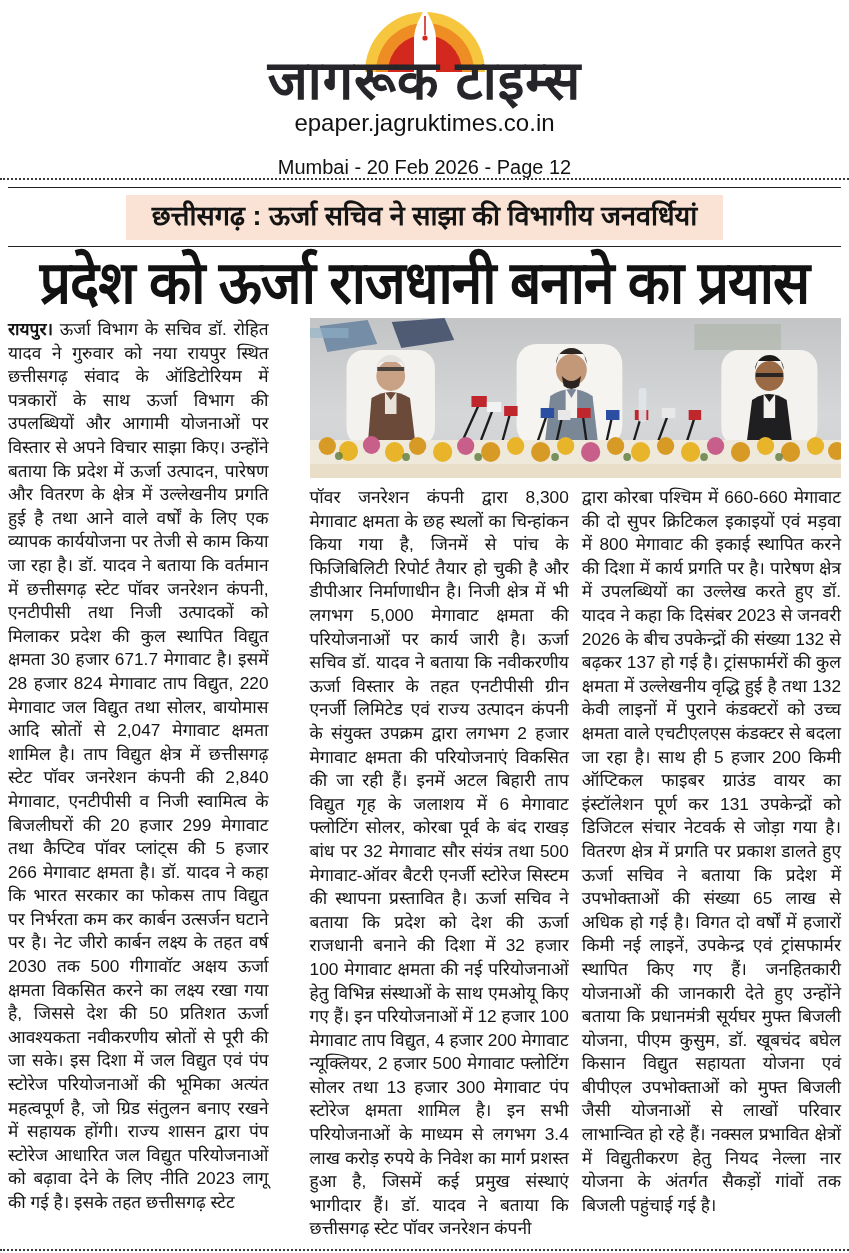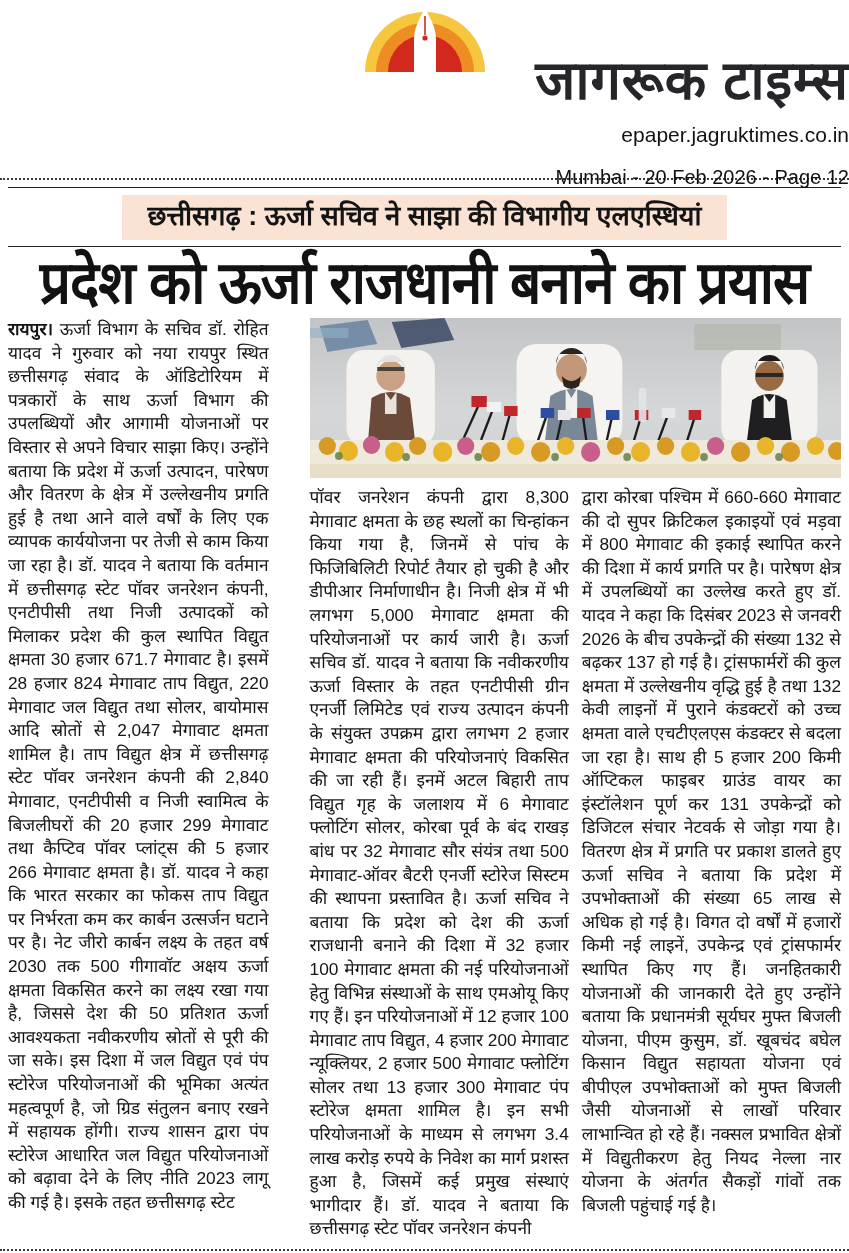--- a/index.html
+++ b/index.html
@@ -7,28 +7,28 @@
   body {
     font-family: "Liberation Sans", "DejaVu Sans", sans-serif;
     color:#1a1a1a;
   }
   .page {
     width:849px; height:1253px; overflow:hidden;
     position:relative; background:#fff; margin:0 auto;
   }
 
   
-  .masthead { position:relative; text-align:right; padding-top:6px; height:178px; }
+  .masthead { position:relative; text-align:center; padding-top:6px; height:178px; }
   .emblem { position:absolute; top:6px; left:50%; transform:translateX(-50%); z-index:0; }
   .masthead-title {
     position:relative; z-index:1; margin-top:46px;
     font-size:54px; font-weight:700; color:#26262a; letter-spacing:1px;
     line-height:1.05;
   }
-  .masthead-site  { margin-top:14px; font-size:21px; color:#121212; }
+  .masthead-site  { margin-top:0; font-size:24px; color:#121212; }
   .masthead-edition { margin-top:19px; font-size:20px; color:#121212; }
 
   
   .rule-dotted { border-top:2px dotted #3a3a3a; margin:0; }
   .rule-solid  { border-top:1.6px solid #222; margin:0 8px; }
   .rule-dotted-bottom { position:absolute; left:0; right:0; bottom:2px; border-top:2px dotted #3a3a3a; }
 
   
   .kicker-wrap { text-align:center; padding:7px 0 6px 0; }
   .kicker {
@@ -72,21 +72,21 @@
     <h1 class="masthead-title">जागरूक टाइम्स</h1>
     <div class="masthead-site">epaper.jagruktimes.co.in</div>
     <div class="masthead-edition">Mumbai - 20 Feb 2026 - Page 12</div>
   </header>
 
   <div class="rule-dotted"></div>
   <div style="height:7px"></div>
   <div class="rule-solid"></div>
 
   <div class="kicker-wrap">
-    <div class="kicker" style="background: rgb(250, 227, 212);">छत्तीसगढ़ : ऊर्जा सचिव ने साझा की विभागीय एलएस्धियां</div>
+    <div class="kicker" style="background: rgb(250, 227, 212);">छत्तीसगढ़ : ऊर्जा सचिव ने साझा की विभागीय जनवर्धियां</div>
   </div>
   <div class="rule-solid"></div>
 
   <h2 class="headline">प्रदेश को ऊर्जा राजधानी बनाने का प्रयास</h2>
 
   <div class="article-body">
 
     <div class="col">
       <p><span class="dateline">रायपुर।</span>
          <span>ऊर्जा विभाग के सचिव डॉ. रोहित यादव ने गुरुवार को नया रायपुर स्थित छत्तीसगढ़ संवाद के ऑडिटोरियम में पत्रकारों के साथ ऊर्जा विभाग की उपलब्धियों और आगामी योजनाओं पर विस्तार से अपने विचार साझा किए। उन्होंने बताया कि प्रदेश में ऊर्जा उत्पादन, पारेषण और वितरण के क्षेत्र में उल्लेखनीय प्रगति हुई है तथा आने वाले वर्षों के लिए एक व्यापक कार्ययोजना पर तेजी से काम किया जा रहा है। डॉ. यादव ने बताया कि वर्तमान में छत्तीसगढ़ स्टेट पॉवर जनरेशन कंपनी, एनटीपीसी तथा निजी उत्पादकों को मिलाकर प्रदेश की कुल स्थापित विद्युत क्षमता 30 हजार 671.7 मेगावाट है। इसमें 28 हजार 824 मेगावाट ताप विद्युत, 220 मेगावाट जल विद्युत तथा सोलर, बायोमास आदि स्रोतों से 2,047 मेगावाट क्षमता शामिल है। ताप विद्युत क्षेत्र में छत्तीसगढ़ स्टेट पॉवर जनरेशन कंपनी की 2,840 मेगावाट, एनटीपीसी व निजी स्वामित्व के बिजलीघरों की 20 हजार 299 मेगावाट तथा कैप्टिव पॉवर प्लांट्स की 5 हजार 266 मेगावाट क्षमता है। डॉ. यादव ने कहा कि भारत सरकार का फोकस ताप विद्युत पर निर्भरता कम कर कार्बन उत्सर्जन घटाने पर है। नेट जीरो कार्बन लक्ष्य के तहत वर्ष 2030 तक 500 गीगावॉट अक्षय ऊर्जा क्षमता विकसित करने का लक्ष्य रखा गया है, जिससे देश की 50 प्रतिशत ऊर्जा आवश्यकता नवीकरणीय स्रोतों से पूरी की जा सके। इस दिशा में जल विद्युत एवं पंप स्टोरेज परियोजनाओं की भूमिका अत्यंत महत्वपूर्ण है, जो ग्रिड संतुलन बनाए रखने में सहायक होंगी। राज्य शासन द्वारा पंप स्टोरेज आधारित जल विद्युत परियोजनाओं को बढ़ावा देने के लिए नीति 2023 लागू की गई है। इसके तहत छत्तीसगढ़ स्टेट</span></p>

